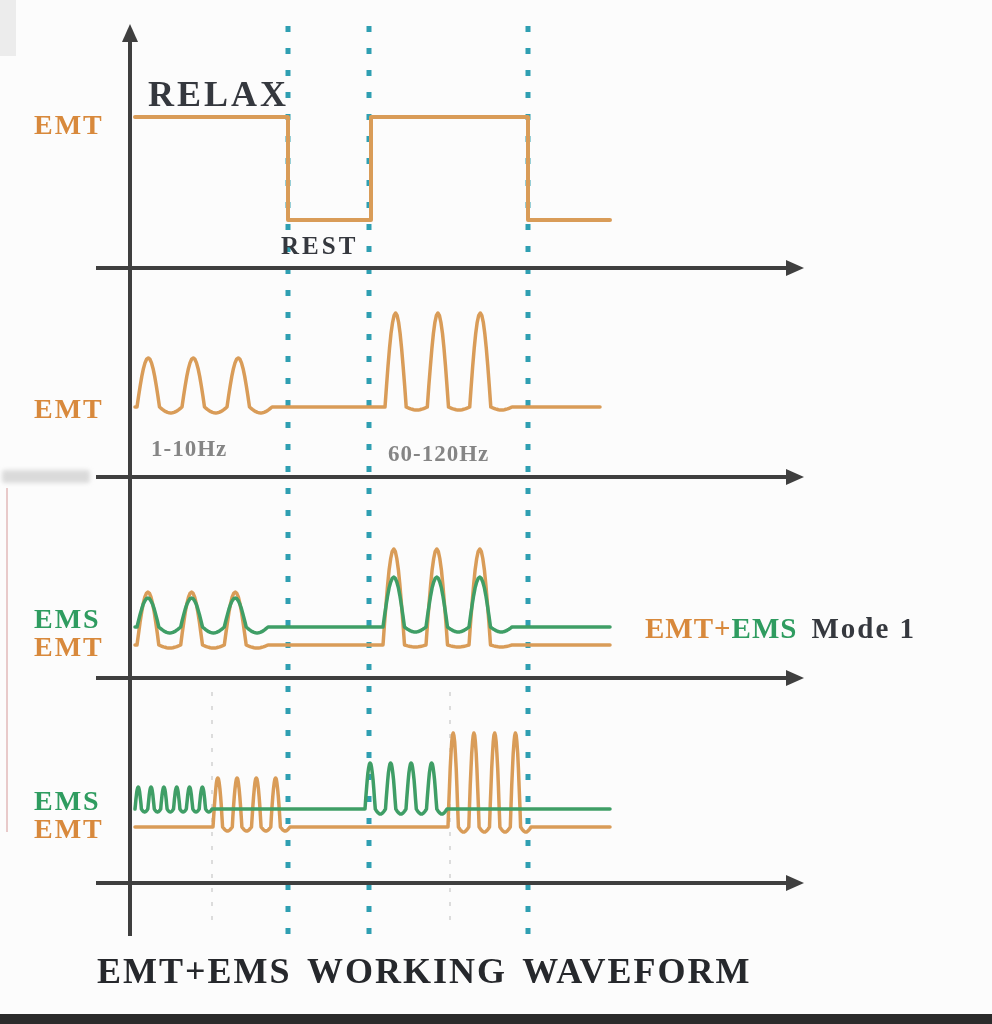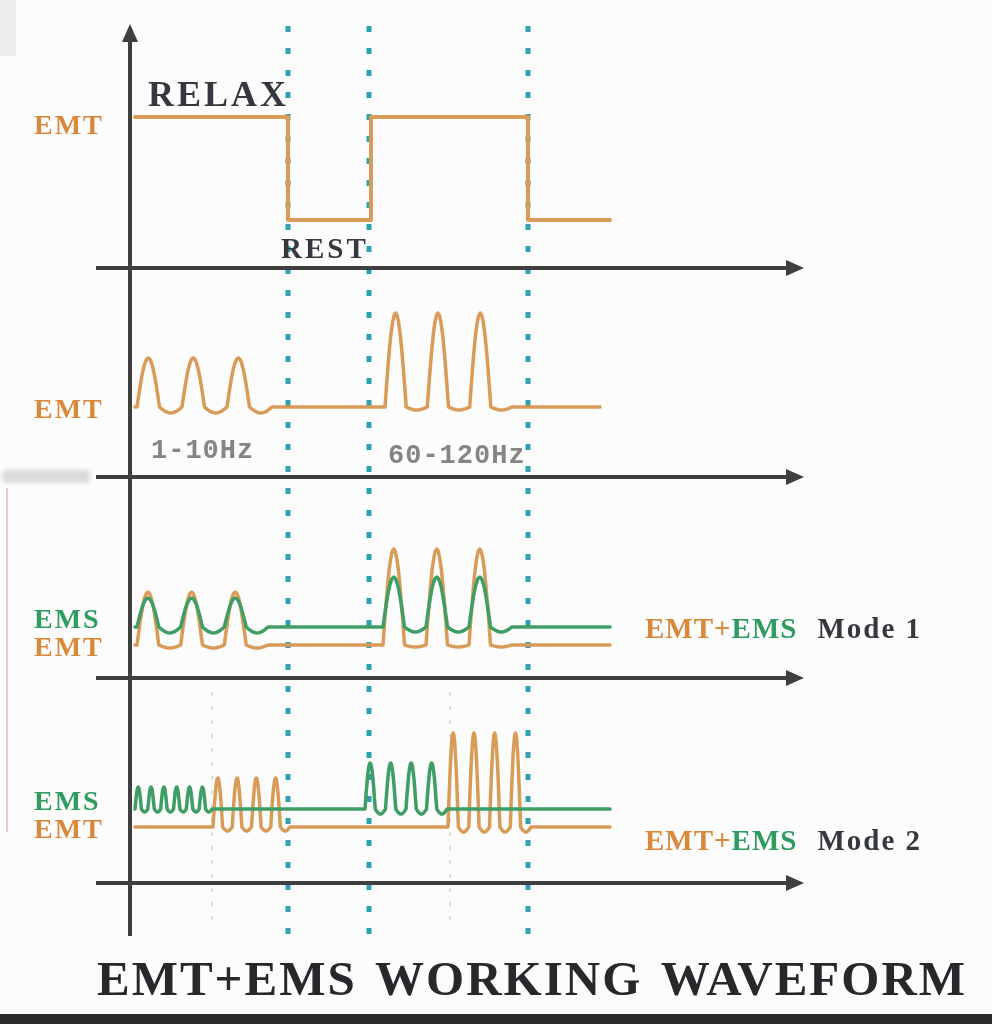--- a/index.html
+++ b/index.html
@@ -8,26 +8,26 @@
     --title_text:#26282c; --gray_text:#858585; --axis:#3f3f3f;
     --teal_dots:#2f9fb2; --faint_dots:#dcdcdc; --bottom_bar:#2b2b2b;
   }
   html,body{margin:0;padding:0;}
   .stage{position:relative;width:992px;height:1024px;background:var(--background);overflow:hidden;}
   .stage svg{position:absolute;left:0;top:0;}
   .lbl{position:absolute;font-family:"Liberation Serif",serif;font-weight:bold;white-space:nowrap;line-height:1.05;}
   .serif-dark{color:var(--dark_text);letter-spacing:3px;font-size:36px;}
   .orange-lbl{color:var(--orange_label);letter-spacing:2px;font-size:28px;}
   .green-lbl{color:var(--green_label);letter-spacing:2px;font-size:28px;}
-  .freq{font-family:Liberation Mono, monospace;font-weight:bold;color:var(--gray_text);font-size:27px;letter-spacing:1px;}
+  .freq{font-family:Liberation Serif, serif;font-weight:bold;color:var(--gray_text);font-size:23px;letter-spacing:1px;}
   .legend{font-size:29px;letter-spacing:1px;}
   .legend .c-orange{color:var(--orange_label);}
   .legend .c-green{color:var(--green_label);}
-  .legend .c-dark{color:var(--dark_text);margin-left:20px;letter-spacing:2px;}
-  .title{font-size:49px;color:var(--title_text);letter-spacing:2px;word-spacing:5px;}
+  .legend .c-dark{color:var(--dark_text);margin-left:14px;letter-spacing:2px;}
+  .title{font-size:36px;color:var(--title_text);letter-spacing:2px;word-spacing:5px;}
   .bottom-bar{position:absolute;left:0;top:1014px;width:992px;height:10px;background:var(--bottom_bar);}
   .corner-artifact{position:absolute;left:0;top:0;width:16px;height:56px;background:#ececec;}
   .edge-line{position:absolute;left:6px;top:488px;width:2px;height:344px;background:#e8caca;}
   .watermark{position:absolute;left:2px;top:470px;width:88px;height:13px;background:#b9b9b9;opacity:.5;filter:blur(2px);border-radius:3px;}
 </style>
 </head>
 <body>
 
 <div class="stage">
   <svg width="992" height="1024" viewBox="0 0 992 1024">
@@ -53,33 +53,30 @@
       <path d="M 135 827 L 213 827 L 213.7 816.1 L 214.4 805.7 L 215.1 796.4 L 215.8 788.7 L 216.4 782.9 L 217.1 779.2 L 217.8 778.0 L 218.5 779.2 L 219.2 782.9 L 219.9 788.7 L 220.6 796.4 L 221.3 805.7 L 221.9 816.1 L 222.6 827.0 L 223.3 827.9 L 224.0 828.7 L 224.7 829.5 L 225.4 830.1 L 226.1 830.6 L 226.8 830.9 L 227.4 831.0 L 228.1 830.9 L 228.8 830.6 L 229.5 830.1 L 230.2 829.5 L 230.9 828.7 L 231.6 827.9 L 232.3 827.0 L 232.9 816.1 L 233.6 805.7 L 234.3 796.4 L 235.0 788.7 L 235.7 782.9 L 236.4 779.2 L 237.1 778.0 L 237.8 779.2 L 238.4 782.9 L 239.1 788.7 L 239.8 796.4 L 240.5 805.7 L 241.2 816.1 L 241.9 827.0 L 242.6 827.9 L 243.3 828.7 L 243.9 829.5 L 244.6 830.1 L 245.3 830.6 L 246.0 830.9 L 246.7 831.0 L 247.4 830.9 L 248.1 830.6 L 248.8 830.1 L 249.4 829.5 L 250.1 828.7 L 250.8 827.9 L 251.5 827.0 L 252.2 816.1 L 252.9 805.7 L 253.6 796.4 L 254.3 788.7 L 254.9 782.9 L 255.6 779.2 L 256.3 778.0 L 257.0 779.2 L 257.7 782.9 L 258.4 788.7 L 259.1 796.4 L 259.8 805.7 L 260.4 816.1 L 261.1 827.0 L 261.8 827.9 L 262.5 828.7 L 263.2 829.5 L 263.9 830.1 L 264.6 830.6 L 265.3 830.9 L 265.9 831.0 L 266.6 830.9 L 267.3 830.6 L 268.0 830.1 L 268.7 829.5 L 269.4 828.7 L 270.1 827.9 L 270.8 827.0 L 271.4 816.1 L 272.1 805.7 L 272.8 796.4 L 273.5 788.7 L 274.2 782.9 L 274.9 779.2 L 275.6 778.0 L 276.3 779.2 L 276.9 782.9 L 277.6 788.7 L 278.3 796.4 L 279.0 805.7 L 279.7 816.1 L 280.4 827.0 L 281.1 827.9 L 281.8 828.7 L 282.4 829.5 L 283.1 830.1 L 283.8 830.6 L 284.5 830.9 L 285.2 831.0 L 285.9 830.9 L 286.6 830.6 L 287.3 830.1 L 287.9 829.5 L 288.6 828.7 L 289.3 827.9 L 290.0 827.0 L 448 827 L 448.7 806.1 L 449.5 786.2 L 450.2 768.4 L 451.0 753.5 L 451.7 742.3 L 452.4 735.4 L 453.2 733.0 L 453.9 735.4 L 454.7 742.3 L 455.4 753.5 L 456.2 768.4 L 456.9 786.2 L 457.6 806.1 L 458.4 827.0 L 459.1 828.1 L 459.9 829.2 L 460.6 830.1 L 461.3 830.9 L 462.1 831.5 L 462.8 831.9 L 463.6 832.0 L 464.3 831.9 L 465.0 831.5 L 465.8 830.9 L 466.5 830.1 L 467.3 829.2 L 468.0 828.1 L 468.8 827.0 L 469.5 806.1 L 470.2 786.2 L 471.0 768.4 L 471.7 753.5 L 472.5 742.3 L 473.2 735.4 L 473.9 733.0 L 474.7 735.4 L 475.4 742.3 L 476.2 753.5 L 476.9 768.4 L 477.6 786.2 L 478.4 806.1 L 479.1 827.0 L 479.9 828.1 L 480.6 829.2 L 481.3 830.1 L 482.1 830.9 L 482.8 831.5 L 483.6 831.9 L 484.3 832.0 L 485.1 831.9 L 485.8 831.5 L 486.5 830.9 L 487.3 830.1 L 488.0 829.2 L 488.8 828.1 L 489.5 827.0 L 490.2 806.1 L 491.0 786.2 L 491.7 768.4 L 492.5 753.5 L 493.2 742.3 L 493.9 735.4 L 494.7 733.0 L 495.4 735.4 L 496.2 742.3 L 496.9 753.5 L 497.7 768.4 L 498.4 786.2 L 499.1 806.1 L 499.9 827.0 L 500.6 828.1 L 501.4 829.2 L 502.1 830.1 L 502.8 830.9 L 503.6 831.5 L 504.3 831.9 L 505.1 832.0 L 505.8 831.9 L 506.5 831.5 L 507.3 830.9 L 508.0 830.1 L 508.8 829.2 L 509.5 828.1 L 510.3 827.0 L 511.0 806.1 L 511.7 786.2 L 512.5 768.4 L 513.2 753.5 L 514.0 742.3 L 514.7 735.4 L 515.4 733.0 L 516.2 735.4 L 516.9 742.3 L 517.7 753.5 L 518.4 768.4 L 519.1 786.2 L 519.9 806.1 L 520.6 827.0 L 521.4 828.1 L 522.1 829.2 L 522.8 830.1 L 523.6 830.9 L 524.3 831.5 L 525.1 831.9 L 525.8 832.0 L 526.6 831.9 L 527.3 831.5 L 528.0 830.9 L 528.8 830.1 L 529.5 829.2 L 530.3 828.1 L 531.0 827.0 L 610 827" fill="none" stroke="#d99c58" stroke-width="3.5" stroke-linejoin="round" stroke-linecap="round"></path>
       <path d="M 135 809 L 135.5 804.1 L 135.9 799.5 L 136.4 795.3 L 136.8 791.8 L 137.3 789.2 L 137.8 787.6 L 138.2 787.0 L 138.7 787.6 L 139.1 789.2 L 139.6 791.8 L 140.0 795.3 L 140.5 799.5 L 141.0 804.1 L 141.4 809.0 L 141.9 809.7 L 142.3 810.3 L 142.8 810.9 L 143.3 811.3 L 143.7 811.7 L 144.2 811.9 L 144.6 812.0 L 145.1 811.9 L 145.5 811.7 L 146.0 811.3 L 146.5 810.9 L 146.9 810.3 L 147.4 809.7 L 147.8 809.0 L 148.3 804.1 L 148.8 799.5 L 149.2 795.3 L 149.7 791.8 L 150.1 789.2 L 150.6 787.6 L 151.0 787.0 L 151.5 787.6 L 152.0 789.2 L 152.4 791.8 L 152.9 795.3 L 153.3 799.5 L 153.8 804.1 L 154.3 809.0 L 154.7 809.7 L 155.2 810.3 L 155.6 810.9 L 156.1 811.3 L 156.5 811.7 L 157.0 811.9 L 157.5 812.0 L 157.9 811.9 L 158.4 811.7 L 158.8 811.3 L 159.3 810.9 L 159.8 810.3 L 160.2 809.7 L 160.7 809.0 L 161.1 804.1 L 161.6 799.5 L 162.0 795.3 L 162.5 791.8 L 163.0 789.2 L 163.4 787.6 L 163.9 787.0 L 164.3 787.6 L 164.8 789.2 L 165.3 791.8 L 165.7 795.3 L 166.2 799.5 L 166.6 804.1 L 167.1 809.0 L 167.5 809.7 L 168.0 810.3 L 168.5 810.9 L 168.9 811.3 L 169.4 811.7 L 169.8 811.9 L 170.3 812.0 L 170.8 811.9 L 171.2 811.7 L 171.7 811.3 L 172.1 810.9 L 172.6 810.3 L 173.0 809.7 L 173.5 809.0 L 174.0 804.1 L 174.4 799.5 L 174.9 795.3 L 175.3 791.8 L 175.8 789.2 L 176.3 787.6 L 176.7 787.0 L 177.2 787.6 L 177.6 789.2 L 178.1 791.8 L 178.5 795.3 L 179.0 799.5 L 179.5 804.1 L 179.9 809.0 L 180.4 809.7 L 180.8 810.3 L 181.3 810.9 L 181.8 811.3 L 182.2 811.7 L 182.7 811.9 L 183.1 812.0 L 183.6 811.9 L 184.0 811.7 L 184.5 811.3 L 185.0 810.9 L 185.4 810.3 L 185.9 809.7 L 186.3 809.0 L 186.8 804.1 L 187.3 799.5 L 187.7 795.3 L 188.2 791.8 L 188.6 789.2 L 189.1 787.6 L 189.5 787.0 L 190.0 787.6 L 190.5 789.2 L 190.9 791.8 L 191.4 795.3 L 191.8 799.5 L 192.3 804.1 L 192.8 809.0 L 193.2 809.7 L 193.7 810.3 L 194.1 810.9 L 194.6 811.3 L 195.0 811.7 L 195.5 811.9 L 196.0 812.0 L 196.4 811.9 L 196.9 811.7 L 197.3 811.3 L 197.8 810.9 L 198.3 810.3 L 198.7 809.7 L 199.2 809.0 L 199.6 804.1 L 200.1 799.5 L 200.5 795.3 L 201.0 791.8 L 201.5 789.2 L 201.9 787.6 L 202.4 787.0 L 202.8 787.6 L 203.3 789.2 L 203.8 791.8 L 204.2 795.3 L 204.7 799.5 L 205.1 804.1 L 205.6 809.0 L 206.0 809.7 L 206.5 810.3 L 207.0 810.9 L 207.4 811.3 L 207.9 811.7 L 208.3 811.9 L 208.8 812.0 L 209.3 811.9 L 209.7 811.7 L 210.2 811.3 L 210.6 810.9 L 211.1 810.3 L 211.5 809.7 L 212.0 809.0 L 365 809 L 365.7 798.8 L 366.5 789.0 L 367.2 780.3 L 367.9 773.0 L 368.7 767.6 L 369.4 764.2 L 370.1 763.0 L 370.9 764.2 L 371.6 767.6 L 372.3 773.0 L 373.1 780.3 L 373.8 789.0 L 374.5 798.8 L 375.3 809.0 L 376.0 810.1 L 376.7 811.2 L 377.4 812.1 L 378.2 812.9 L 378.9 813.5 L 379.6 813.9 L 380.4 814.0 L 381.1 813.9 L 381.8 813.5 L 382.6 812.9 L 383.3 812.1 L 384.0 811.2 L 384.8 810.1 L 385.5 809.0 L 386.2 798.8 L 387.0 789.0 L 387.7 780.3 L 388.4 773.0 L 389.2 767.6 L 389.9 764.2 L 390.6 763.0 L 391.4 764.2 L 392.1 767.6 L 392.8 773.0 L 393.6 780.3 L 394.3 789.0 L 395.0 798.8 L 395.8 809.0 L 396.5 810.1 L 397.2 811.2 L 397.9 812.1 L 398.7 812.9 L 399.4 813.5 L 400.1 813.9 L 400.9 814.0 L 401.6 813.9 L 402.3 813.5 L 403.1 812.9 L 403.8 812.1 L 404.5 811.2 L 405.3 810.1 L 406.0 809.0 L 406.7 798.8 L 407.5 789.0 L 408.2 780.3 L 408.9 773.0 L 409.7 767.6 L 410.4 764.2 L 411.1 763.0 L 411.9 764.2 L 412.6 767.6 L 413.3 773.0 L 414.1 780.3 L 414.8 789.0 L 415.5 798.8 L 416.3 809.0 L 417.0 810.1 L 417.7 811.2 L 418.4 812.1 L 419.2 812.9 L 419.9 813.5 L 420.6 813.9 L 421.4 814.0 L 422.1 813.9 L 422.8 813.5 L 423.6 812.9 L 424.3 812.1 L 425.0 811.2 L 425.8 810.1 L 426.5 809.0 L 427.2 798.8 L 428.0 789.0 L 428.7 780.3 L 429.4 773.0 L 430.2 767.6 L 430.9 764.2 L 431.6 763.0 L 432.4 764.2 L 433.1 767.6 L 433.8 773.0 L 434.6 780.3 L 435.3 789.0 L 436.0 798.8 L 436.8 809.0 L 437.5 810.1 L 438.2 811.2 L 438.9 812.1 L 439.7 812.9 L 440.4 813.5 L 441.1 813.9 L 441.9 814.0 L 442.6 813.9 L 443.3 813.5 L 444.1 812.9 L 444.8 812.1 L 445.5 811.2 L 446.3 810.1 L 447.0 809.0 L 610 809" fill="none" stroke="#3f9e66" stroke-width="3.5" stroke-linejoin="round" stroke-linecap="round"></path>
     </svg>
 
   <div class="corner-artifact"></div>
   <div class="edge-line"></div>
   <div class="watermark"></div>
 
   <div class="lbl orange-lbl" style="left:34px;top:110px">EMT</div>
   <div class="lbl serif-dark" style="left:148px;top:76px">RELAX</div>
-  <div class="lbl serif-dark" style="left:281px;top:233px;font-size:29px">REST</div>
+  <div class="lbl serif-dark" style="left:281px;top:233px;font-size:25px">REST</div>
 
   <div class="lbl orange-lbl" style="left:34px;top:394px">EMT</div>
   <div class="lbl freq" style="left:151px;top:437px">1-10Hz</div>
   <div class="lbl freq" style="left:388px;top:442px">60-120Hz</div>
 
   <div class="lbl green-lbl" style="left:34px;top:604px">EMS</div>
   <div class="lbl orange-lbl" style="left:34px;top:632px">EMT</div>
   <div class="lbl legend" style="left:645px;top:613px">
     <span class="c-orange">EMT</span><span class="c-orange">+</span><span class="c-green">EMS</span><span class="c-dark">Mode 1</span>
   </div>
 
   <div class="lbl green-lbl" style="left:34px;top:786px">EMS</div>
   <div class="lbl orange-lbl" style="left:34px;top:814px">EMT</div>
-  <div class="lbl legend" style="left:645px;top:825px">
-    <span class="c-orange">EMT</span><span class="c-orange">+</span><span class="c-green">EMS</span><span class="c-dark">Mode 2</span>
-  </div>
 
   <div class="lbl title" style="left:97px;top:953px">EMT+EMS WORKING WAVEFORM</div>
   <div class="bottom-bar"></div>
 </div>
 
 </body></html>

